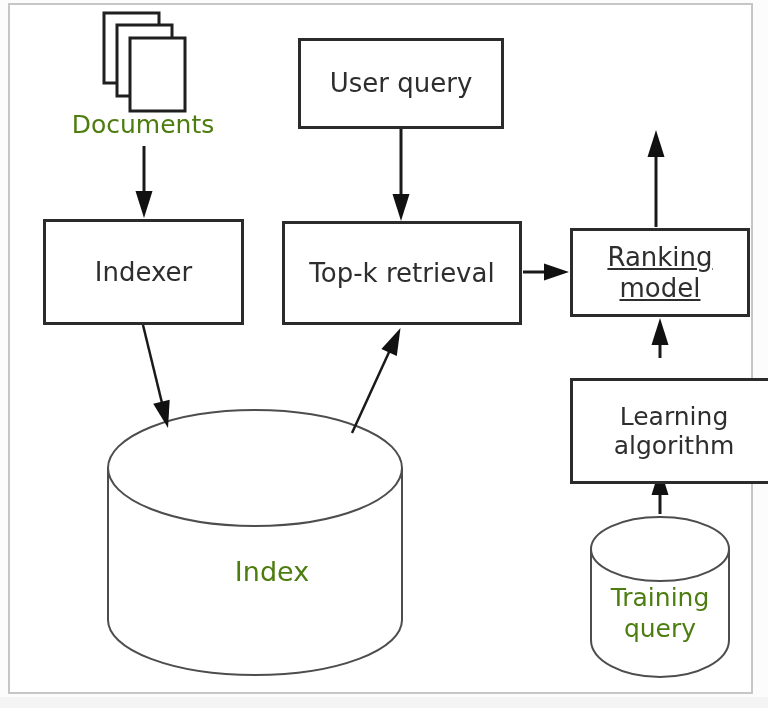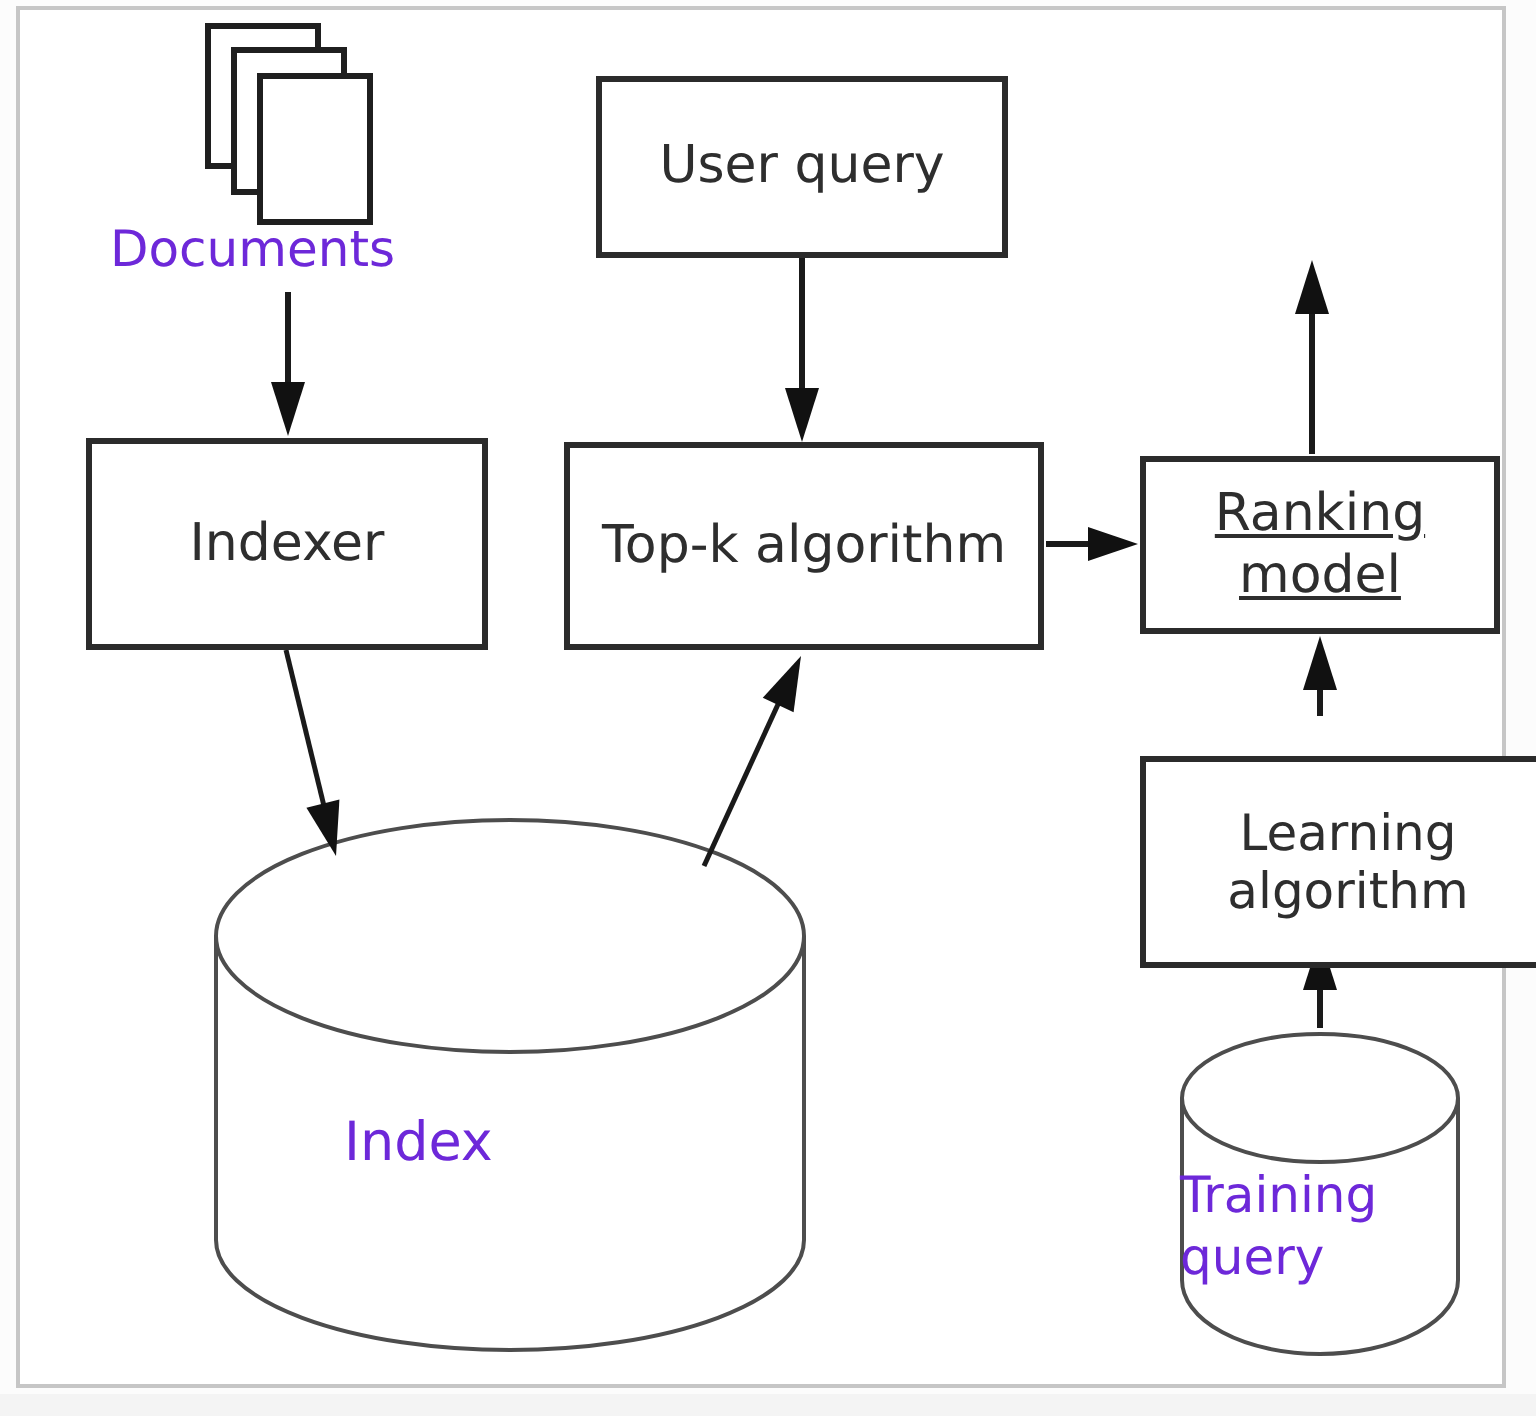--- a/index.html
+++ b/index.html
@@ -19,21 +19,21 @@
   }
   svg.shapes{position:absolute;left:0;top:0;width:768px;height:708px;z-index:2;}
   .node{
     position:absolute;z-index:3;box-sizing:border-box;
     border:3px solid #2b2b2b;background:#ffffff;
     display:flex;align-items:center;justify-content:center;
     text-align:center;font-size:26px;line-height:1.18;color:#2e2e2e;
     white-space:pre-line;
   }
   .float-label{
-    position:absolute;z-index:3;color:#6d28d9;
+    position:absolute;z-index:3;text-align:center;color:#4d7c0f;
     white-space:pre-line;
   }
   #lbl-documents{left:55px;top:110px;width:176px;font-size:25px;}
   #node-indexer{left:43px;top:219px;width:201px;height:106px;}
   #node-user-query{left:298px;top:38px;width:206px;height:91px;}
   #node-topk{left:282px;top:221px;width:240px;height:104px;}
   #node-results{left:565px;top:38px;width:182px;height:90px;font-size:25px;}
   #node-ranking{left:570px;top:228px;width:180px;height:89px;font-size:26px;text-decoration:underline;}
   #node-learning{left:570px;top:378px;width:208px;height:106px;font-size:25px;}
   #lbl-index{left:172px;top:556px;width:200px;font-size:27px;}
@@ -105,21 +105,21 @@
       <polygon points="651.5,495 668.5,495 660,468" fill="#111111"></polygon>
     </g>
   </svg>
 
   <div class="float-label" id="lbl-documents">Documents</div>
 
   <div class="node" id="node-indexer">Indexer</div>
 
   <div class="node" id="node-user-query">User query</div>
 
-  <div class="node" id="node-topk">Top-k algorithm</div>
+  <div class="node" id="node-topk">Top-k retrieval</div>
 
 
   <div class="node" id="node-ranking">Ranking
 model</div>
 
   <div class="node" id="node-learning">Learning
 algorithm</div>
 
   <div class="float-label" id="lbl-index">Index</div>
 

